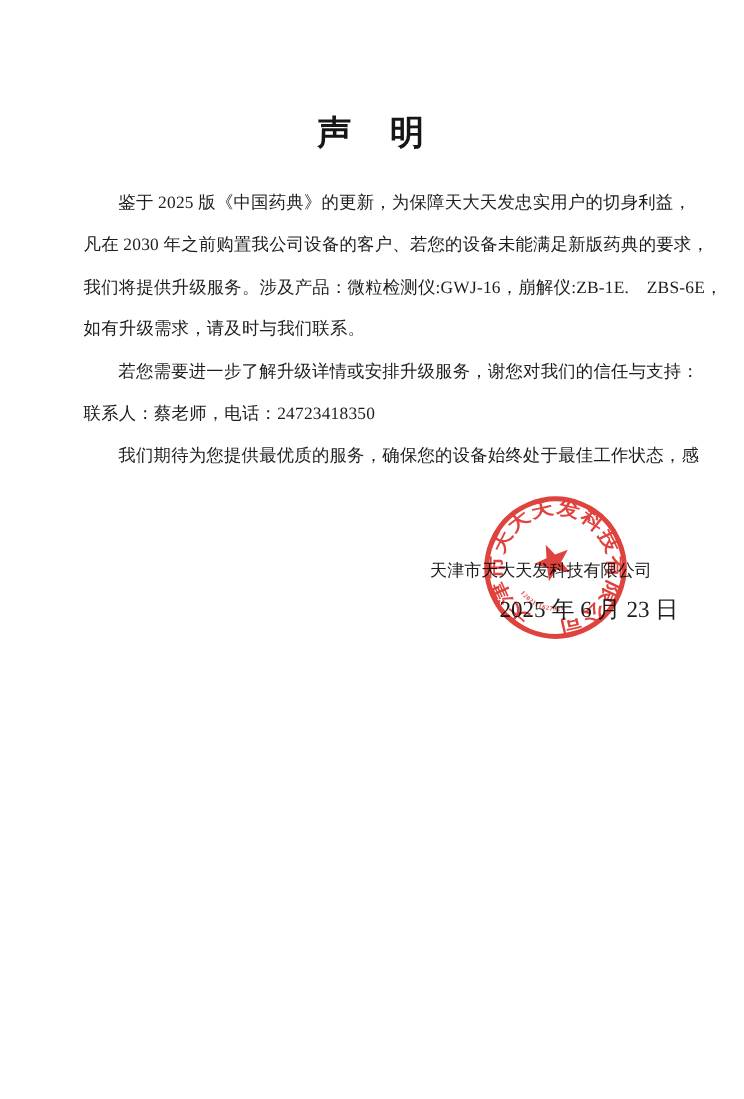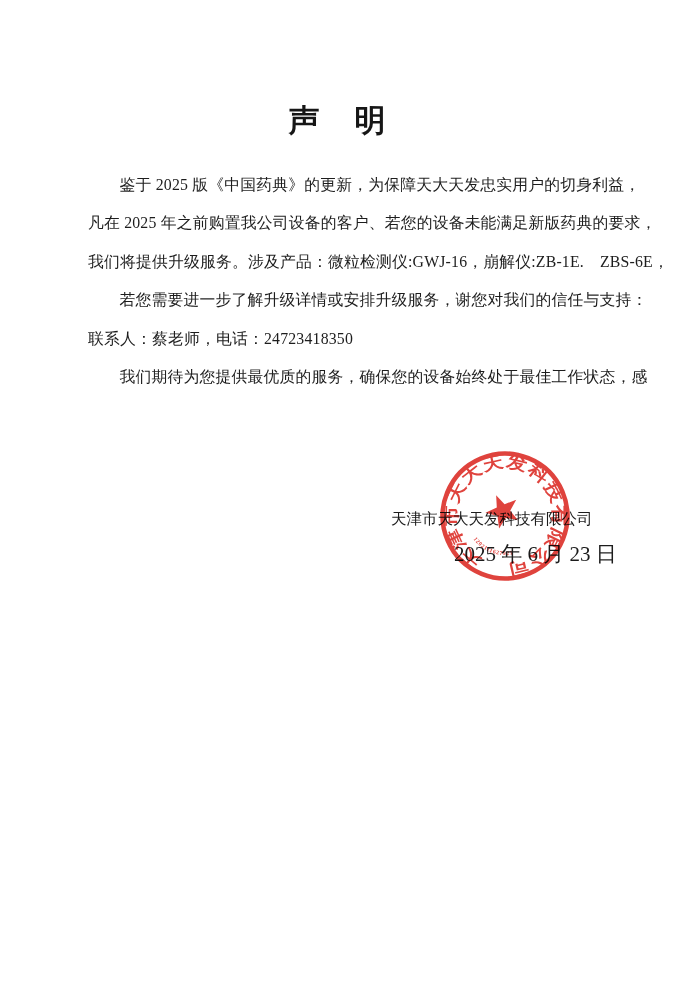--- a/index.html
+++ b/index.html
@@ -11,21 +11,21 @@
     font-family:"Liberation Serif","DejaVu Serif",serif;
     color:#1d1d1d;
   }
   .doc-title{
     position:absolute;top:100px;left:0;width:676px;
     text-align:center;
     font-size:31px;font-weight:bold;color:#161616;
     letter-spacing:2px;
   }
   .body-text{
-    position:absolute;top:166px;left:88px;width:502px;
+    position:absolute;top:166px;left:76px;width:502px;
     font-size:15.8px;line-height:38.4px;
     color:#1d1d1d;
   }
   .body-line{white-space:nowrap;letter-spacing:0.2px;}
   .body-line.indent{text-indent:2em;}
   .sig-company{
     position:absolute;top:509px;left:391px;width:195px;
     font-size:15.5px;white-space:nowrap;color:#1c1c1c;
   }
   .sig-date{
@@ -45,22 +45,23 @@
 </style>
 </head>
 <body>
 
 <div class="page">
 
   <div class="doc-title">声　明</div>
 
   <div class="body-text">
     <div class="body-line indent">鉴于 2025 版《中国药典》的更新，为保障天大天发忠实用户的切身利益，</div>
-    <div class="body-line">凡在 2025 年之前购置我公司设备的客户、若您的设备未能满足新版药典的要求，</div>
+    <div class="body-line">凡在 2030 年之前购置我公司设备的客户、若您的设备未能满足新版药典的要求，</div>
     <div class="body-line">我们将提供升级服务。涉及产品：微粒检测仪:GWJ-16，崩解仪:ZB-1E.　ZBS-6E，</div>
+    <div class="body-line">如有升级需求，请及时与我们联系。</div>
     <div class="body-line indent">若您需要进一步了解升级详情或安排升级服务，谢您对我们的信任与支持：</div>
     <div class="body-line">联系人：蔡老师，电话：24723418350</div>
     <div class="body-line indent">我们期待为您提供最优质的服务，确保您的设备始终处于最佳工作状态，感</div>
   </div>
 
   <div class="sig-company">天津市天大天发科技有限公司</div>
   <div class="sig-date">2025 年 6 月 23 日</div>
 
   <svg class="seal" viewBox="0 0 130 130" xmlns="http://www.w3.org/2000/svg" aria-hidden="true">
     <g transform="rotate(-23 65 65)">

